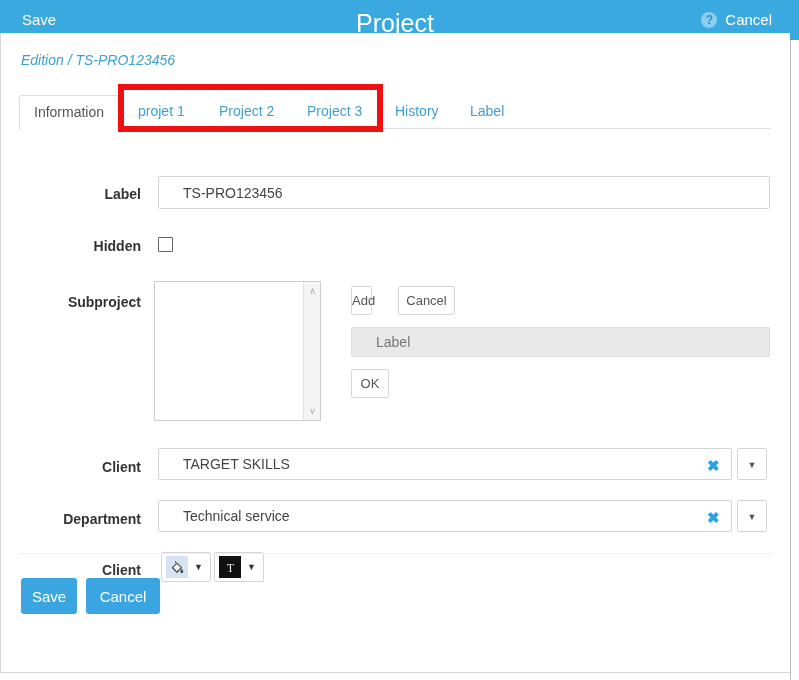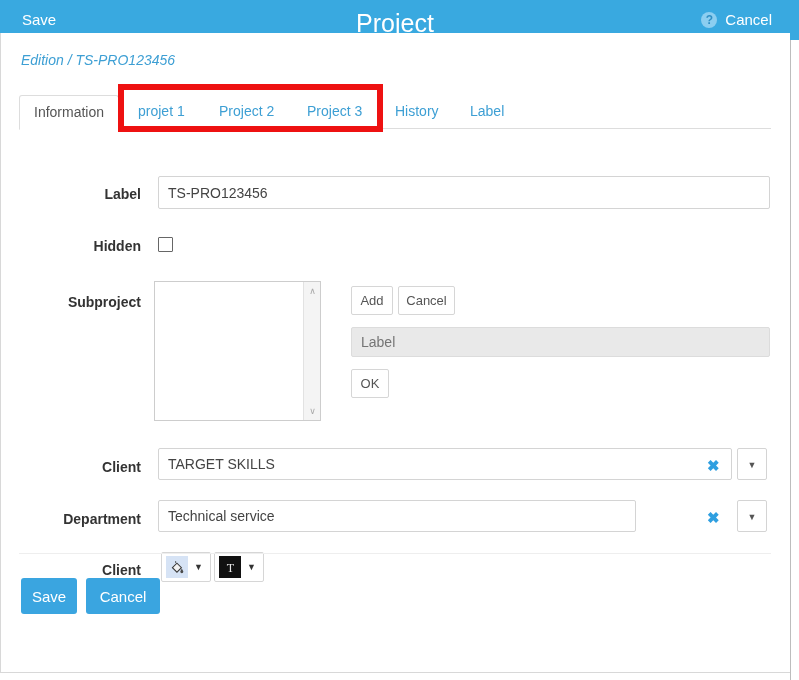--- a/index.html
+++ b/index.html
@@ -144,21 +144,21 @@
     color: #333333;
   }
 
   .txtinput {
     position: absolute;
     border: 1px solid #d4d4d4;
     background: #ffffff;
     font-family: "Liberation Sans", sans-serif;
     font-size: 14px;
     color: #444444;
-    padding: 0 9px;
+    padding: 0 24px;
     outline: none;
     border-radius: 2px;
   }
   .txtinput.disabled {
     background: #e9e9e9;
     color: #8d8d8d;
     border-color: #dcdcdc;
   }
 
   .chk {
@@ -340,38 +340,38 @@
       <div class="row">
         <div class="fld-label" style="left:0px; top:180px;">Subproject</div>
 
         <div class="listbox" style="left:153px; top:167px; width:167px; height:140px;">
           <div class="listbox-track">
             <div class="sb-arrow up">∧</div>
             <div class="sb-arrow down">∨</div>
           </div>
         </div>
 
-        <button class="smallbtn" style="left:350px; top:172px; width:42px; height:29px;">Add</button>
+        <button class="smallbtn" style="left:350px; top:172px; width:21px; height:29px;">Add</button>
         <button class="smallbtn" style="left:397px; top:172px; width:57px; height:29px;">Cancel</button>
 
         <input class="txtinput disabled" style="left: 350px; top: 213px; width: 419px; height: 30px;" disabled="" placeholder="Label">
 
         <button class="smallbtn" style="left:350px; top:255px; width:38px; height:29px;">OK</button>
       </div>
 
       <div class="row">
         <div class="fld-label" style="left:0px; top:345px;">Client</div>
         <input class="txtinput" style="left: 157px; top: 334px; width: 574px; height: 32px;" value="TARGET SKILLS">
         <div class="combo-clear" style="left:706px; top:344px;">✖</div>
         <div class="combo-arrow" style="left:736px; top:334px; height:32px; line-height:32px;">▼</div>
       </div>
 
       <div class="row">
         <div class="fld-label" style="left:0px; top:397px;">Department</div>
-        <input class="txtinput" style="left: 157px; top: 386px; width: 478px; height: 32px;" value="Technical service">
+        <input class="txtinput" style="left: 157px; top: 386px; width: 574px; height: 32px;" value="Technical service">
         <div class="combo-clear" style="left:706px; top:396px;">✖</div>
         <div class="combo-arrow" style="left:736px; top:386px; height:32px; line-height:32px;">▼</div>
       </div>
 
       <div class="row">
         <div class="fld-label" style="left:0px; top:448px;">Client</div>
 
         <div class="colorbtn" style="left:160px; top:438px; width:50px;">
           <span class="swatch fill">
             <svg width="15" height="15" viewBox="0 0 16 16" aria-hidden="true">

